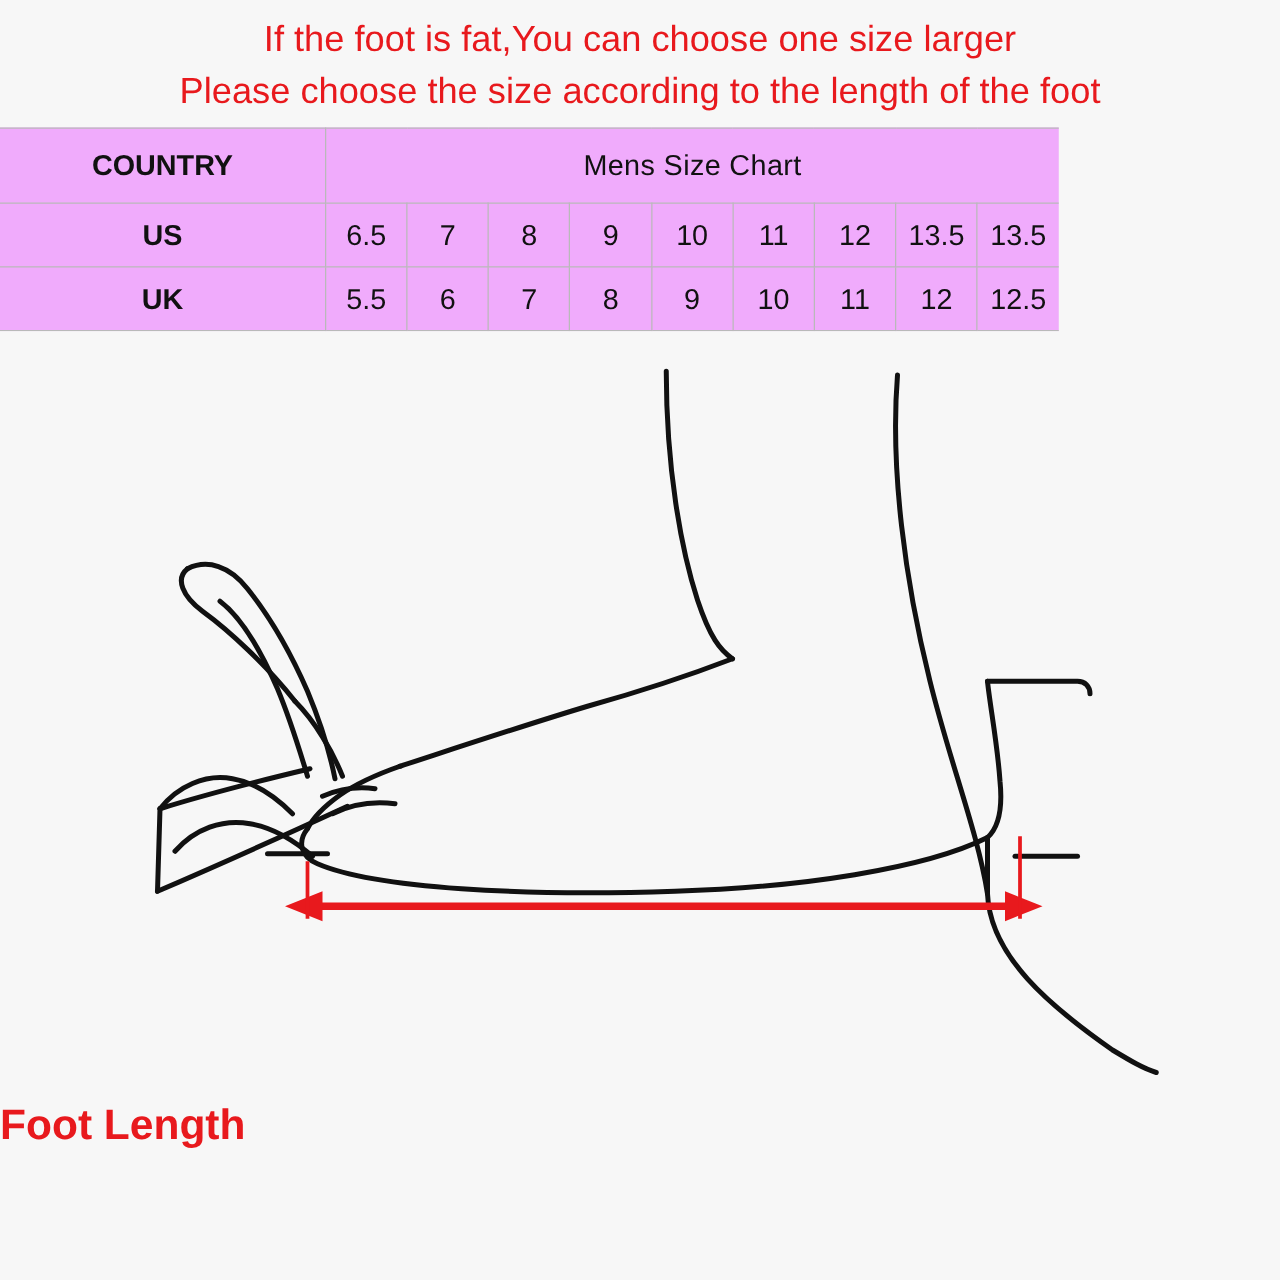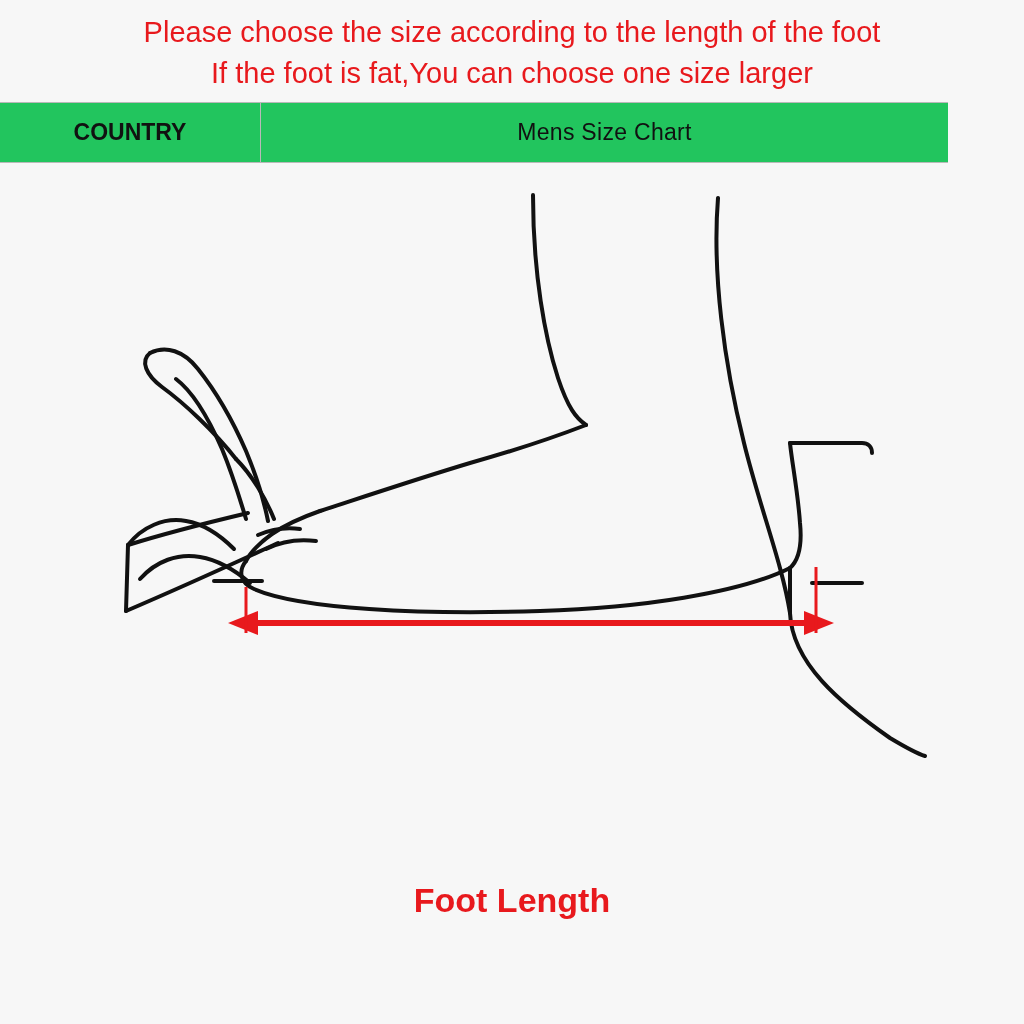--- a/index.html
+++ b/index.html
@@ -35,23 +35,23 @@
     white-space: nowrap;
     font-family: "Liberation Sans", sans-serif;
   }
 
   
   .chart-wrap {
     width: 1024px;
   }
   table.size-chart {
     border-collapse: collapse;
-    width: 948px;
+    width: 847px;
     table-layout: fixed;
-    background: #22c55e;
+    background: #f0abfc;
   }
   table.size-chart td, table.size-chart th {
     border: 1px solid #b9b9b9;
     border-left: none;
     border-right: 1px solid #b9b9b9;
     text-align: center;
     font-size: 23px;
     color: #111;
     height: 50px;
     padding: 0;
@@ -92,46 +92,70 @@
   .figure svg {
     position: absolute;
     left: 0;
     top: 0;
   }
   .foot-length-label {
     position: absolute;
     left: 0;
     right: 0;
     bottom: 104px;
-    text-align: center;
+    text-align: left;
     color: #e8191d;
     font-size: 34px;
     font-weight: bold;
     font-family: "Liberation Sans", sans-serif;
   }
 </style>
 </head>
 <body>
 
 <div class="page">
 
   <div class="notice">
+    <div class="notice-line">If the foot is fat,You can choose one size larger</div>
     <div class="notice-line">Please choose the size according to the length of the foot</div>
-    <div class="notice-line">If the foot is fat,You can choose one size larger</div>
   </div>
 
   <div class="chart-wrap">
     <table class="size-chart">
       <tbody>
         <tr class="row-head-top">
           <td class="col-label">COUNTRY</td>
           <td class="title-cell" colspan="9">Mens Size Chart</td>
         </tr>
 
-
+        <tr>
+          <td class="col-label">US</td>
+          <td class="data-cell">6.5</td>
+          <td class="data-cell">7</td>
+          <td class="data-cell">8</td>
+          <td class="data-cell">9</td>
+          <td class="data-cell">10</td>
+          <td class="data-cell">11</td>
+          <td class="data-cell">12</td>
+          <td class="data-cell">13.5</td>
+          <td class="data-cell">13.5</td>
+        </tr>
+
+        <tr>
+          <td class="col-label">UK</td>
+          <td class="data-cell">5.5</td>
+          <td class="data-cell">6</td>
+          <td class="data-cell">7</td>
+          <td class="data-cell">8</td>
+          <td class="data-cell">9</td>
+          <td class="data-cell">10</td>
+          <td class="data-cell">11</td>
+          <td class="data-cell">12</td>
+          <td class="data-cell">12.5</td>
+        </tr>
 
 
 
       </tbody>
     </table>
   </div>
 
   <div class="figure">
     <svg width="1024" height="595" viewBox="0 0 1024 595">
       <g fill="none" stroke="#111111" stroke-width="4" stroke-linecap="round" stroke-linejoin="round">

